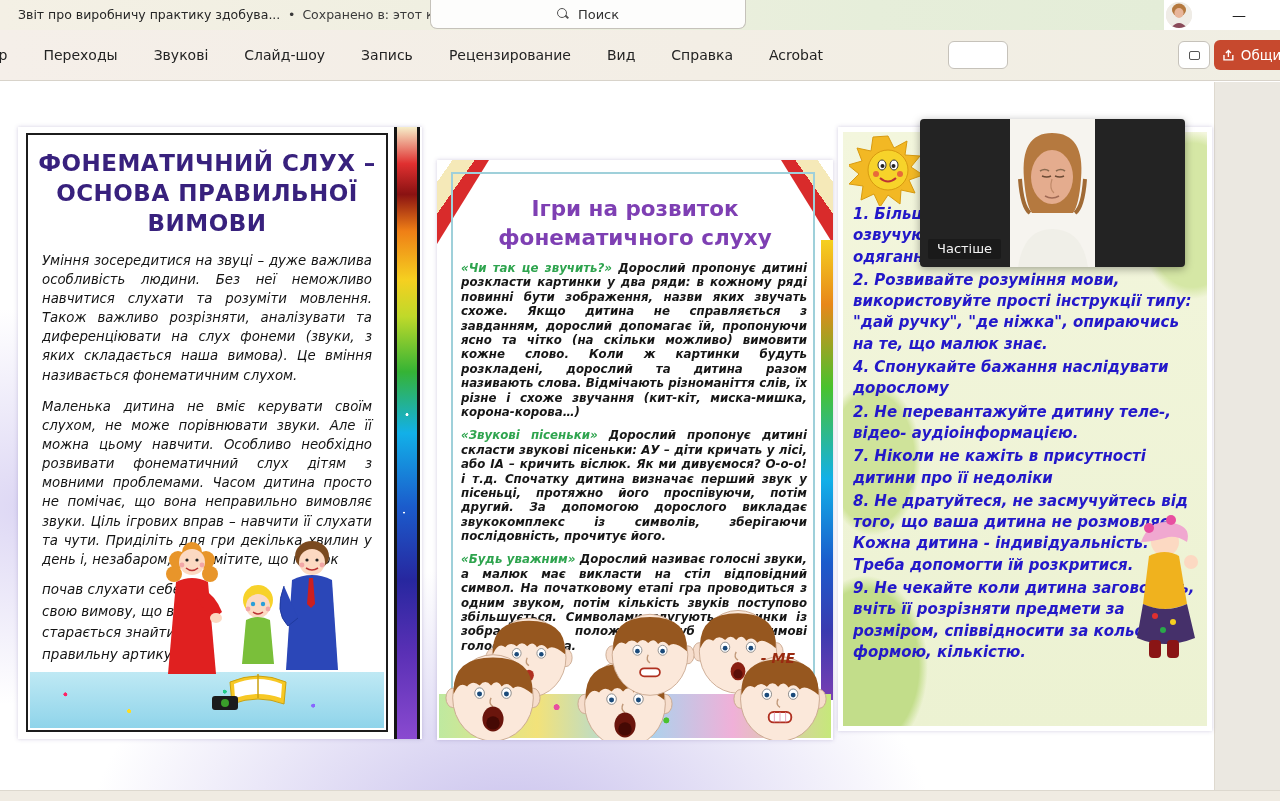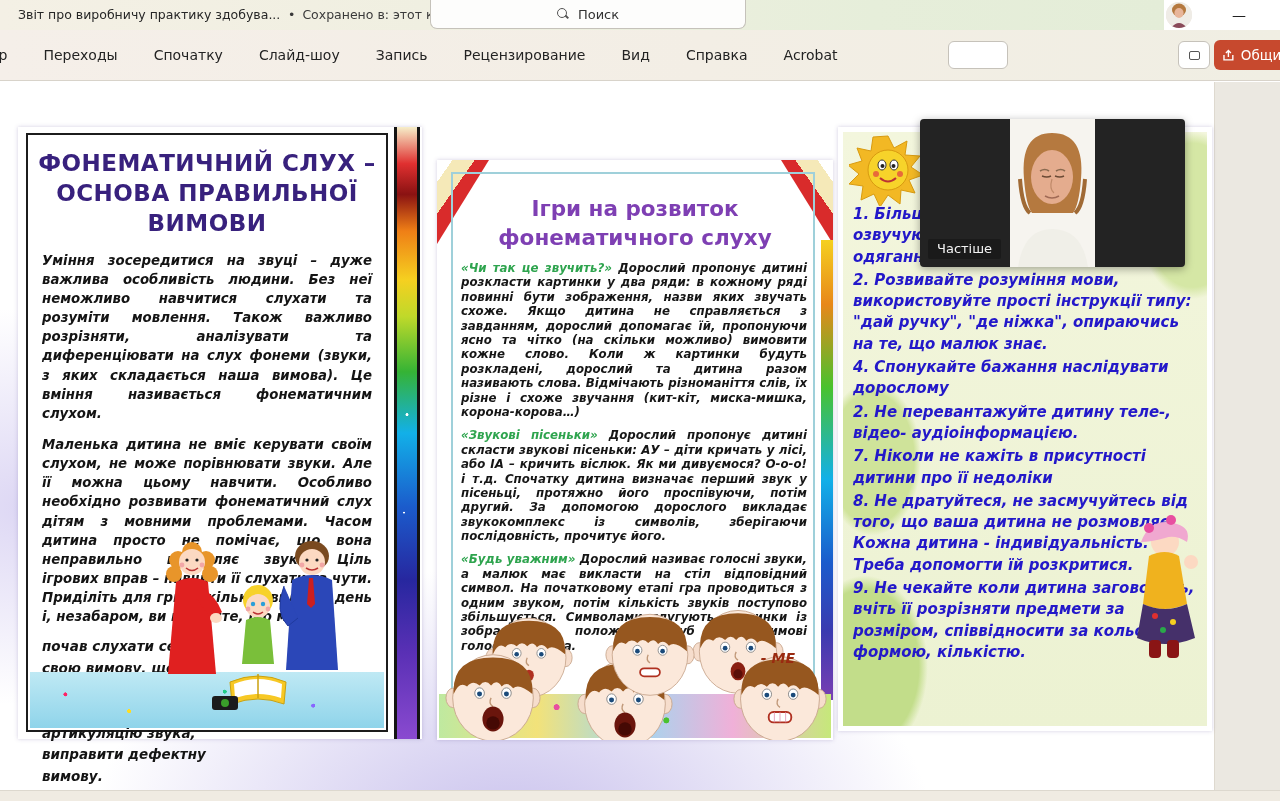--- a/index.html
+++ b/index.html
@@ -44,21 +44,21 @@
   
   #page1 { position:absolute; left:18px; top:45px; width:404px; height:612px; background:#fff; box-shadow:0 0 4px rgba(80,60,140,.25); }
   #p1-frame { position:absolute; left:8px; top:6px; bottom:7px; right:34px; border:2px solid #1c1c1c; }
   #p1-rainbow { position:absolute; right:2px; top:0; bottom:0; width:26px;
     border-left:3px solid #141414; border-right:3px solid #141414;
     background:
       radial-gradient(circle 3px at 50% 47%, #fff 0 40%, rgba(255,255,255,0) 60%),
       radial-gradient(circle 2px at 35% 63%, #fff 0 40%, rgba(255,255,255,0) 60%),
       linear-gradient(180deg,#f6eec9 0%,#e03030 6%,#8a1212 11%,#ef7f16 17%,#f5d020 25%,#bfd92a 31%,#35b335 40%,#12b0e8 50%,#1b5ccc 62%,#27279f 74%,#5a30b5 86%,#8a4ad0 100%); }
   #p1-title { margin:14px 10px 4px 10px; text-align:center; color:#38217d; font-weight:bold; font-size:23px; line-height:1.3; letter-spacing:.5px; }
-  .p1-para { margin:12px 14px 0 14px; font-size:13.3px; font-weight:bold; font-style:italic; color:#141414; text-align:justify; line-height:1.44; }
+  .p1-para { margin:12px 14px 0 14px; font-size:13.3px; font-weight:normal; font-style:italic; color:#141414; text-align:justify; line-height:1.44; }
   #p1-para3 { width:180px; margin-top:10px; text-align:left; line-height:1.6; font-size:13.5px; }
   #p1-floor { position:absolute; left:2px; right:2px; bottom:2px; height:56px;
     background:
       radial-gradient(circle 4px at 10% 40%, #f26 0 45%, transparent 55%),
       radial-gradient(circle 4px at 28% 70%, #fd2 0 45%, transparent 55%),
       radial-gradient(circle 4px at 55% 35%, #2c8 0 45%, transparent 55%),
       radial-gradient(circle 4px at 80% 60%, #86f 0 45%, transparent 55%),
       linear-gradient(180deg,#bfe9f4,#8fd4ea); }
   #family { position:absolute; right:36px; bottom:8px; }
 
@@ -127,21 +127,21 @@
     </div>
     <div id="min-btn">
         <span>—</span>
       </div>
   </div>
 
   <div id="ribbon">
     <div id="tabs">
         <span>труктор</span>
         <span>Переходы</span>
-        <span>Спочатку</span>
+        <span>Звукові</span>
         <span>Слайд-шоу</span>
         <span>Запись</span>
         <span>Рецензирование</span>
         <span>Вид</span>
         <span>Справка</span>
         <span>Acrobat</span>
       </div>
     <div id="hidden-btn"></div>
     <div id="panel-btn">
         <span class="sq"></span>

